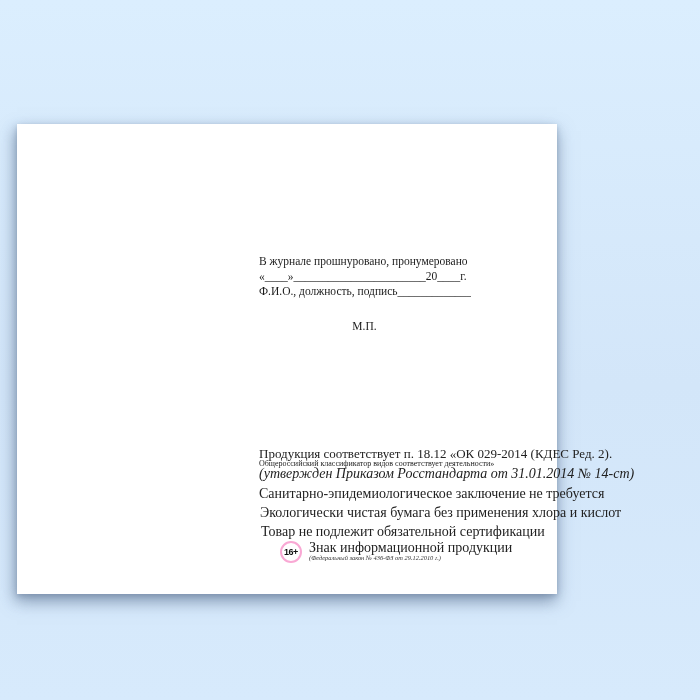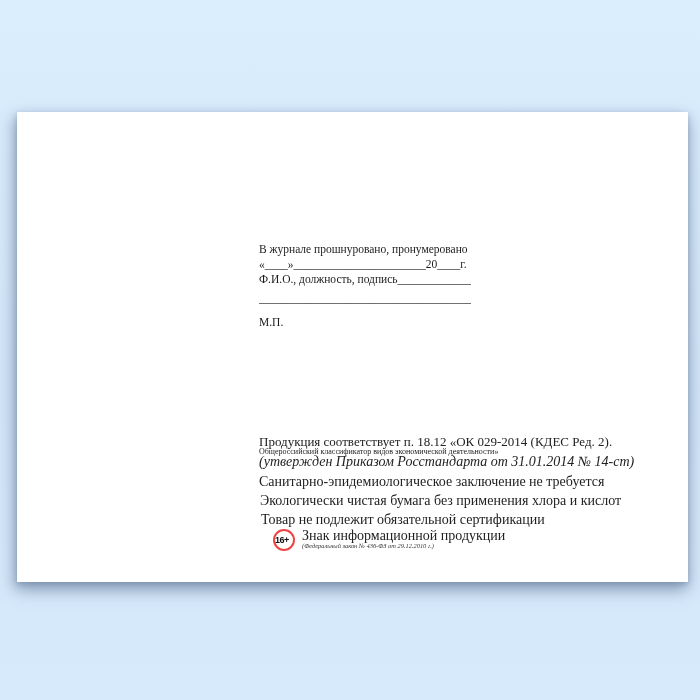--- a/index.html
+++ b/index.html
@@ -7,39 +7,39 @@
     position: relative;
     width: 700px;
     height: 700px;
     background: linear-gradient(180deg, #dbeefe 0%, #d3e6f9 55%, #d7eafc 100%);
     overflow: hidden;
     font-family: "Liberation Serif", serif;
   }
   .page {
     position: absolute;
     left: 17px;
-    top: 112px;
-    width: 671px;
+    top: 124px;
+    width: 540px;
     height: 470px;
     background: #ffffff;
     box-shadow: 0 7px 16px rgba(92,114,146,0.55), 0 2px 5px rgba(92,114,146,0.35), -4px 6px 12px rgba(92,114,146,0.25);
   }
   .bind-block {
     position: absolute;
     left: 242px;
     top: 130px;
     width: 212px;
     font-size: 11.5px;
     line-height: 15px;
     color: #1c1c1c;
     white-space: nowrap;
   }
   .bind-line { overflow: hidden; }
   .rule-line { margin-top: 4px; overflow: hidden; }
-  .mp-label { text-align: left; margin-top: 9px; padding-right: 1px; }
+  .mp-label { text-align: center; margin-top: 20px; padding-right: 1px; }
 
   .comp-block {
     position: absolute;
     left: 242px;
     top: 324px;
     width: 226px;
     color: #222222;
     white-space: nowrap;
   }
   .okved-1 { font-size: 13px; line-height: 11px; }
@@ -53,53 +53,53 @@
   .age-row {
     display: flex;
     align-items: flex-start;
     margin-top: 4px;
     gap: 7px;
   }
   .age-circle {
     box-sizing: border-box;
     width: 22px;
     height: 22px;
-    border: 2px solid #ef4444;
+    border: 2px solid #f9a8d4;
     border-radius: 50%;
     display: flex;
     align-items: center;
+    justify-content: center;
     font-family: "Liberation Sans", sans-serif;
     font-weight: bold;
     font-size: 9px;
     letter-spacing: -0.5px;
     color: #111111;
     flex: 0 0 auto;
-    margin-left: 14px;
+    margin-left: 21px;
   }
   .age-text { padding-top: 2px; }
   .age-title { font-size: 14px; line-height: 10px; }
   .age-law   { font-size: 6.4px; line-height: 8px; font-style: italic; margin-top: 1px; color: #333333; }
 </style>
 </head>
 <body>
 
 <div class="scene">
   <div class="page">
 
     <div class="bind-block">
       <div class="bind-line">В журнале прошнуровано, пронумеровано</div>
       <div class="bind-line">«____»_______________________20____г.</div>
       <div class="bind-line">Ф.И.О., должность, подпись______________</div>
-      <div class="rule-line">_____________________________________</div>
       <div class="mp-label">М.П.</div>
     </div>
 
     <div class="comp-block">
       <div class="okved-1">Продукция соответствует п. 18.12 «ОК 029-2014 (КДЕС Ред. 2).</div>
-      <div class="okved-2">Общероссийский классификатор видов экономической деятельности»</div>
+      <div class="okved-2">Общероссийский классификатор видов соответствует деятельности»</div>
       <div class="okved-3">(утвержден Приказом Росстандарта от 31.01.2014 № 14-ст)</div>
       <div class="note sanitary">Санитарно-эпидемиологическое заключение не требуется</div>
       <div class="note eco">Экологически чистая бумага без применения хлора и кислот</div>
       <div class="note cert">Товар не подлежит обязательной сертификации</div>
 
       <div class="age-row">
         <div class="age-circle">
           <span>16+</span>
         </div>
         <div class="age-text">

